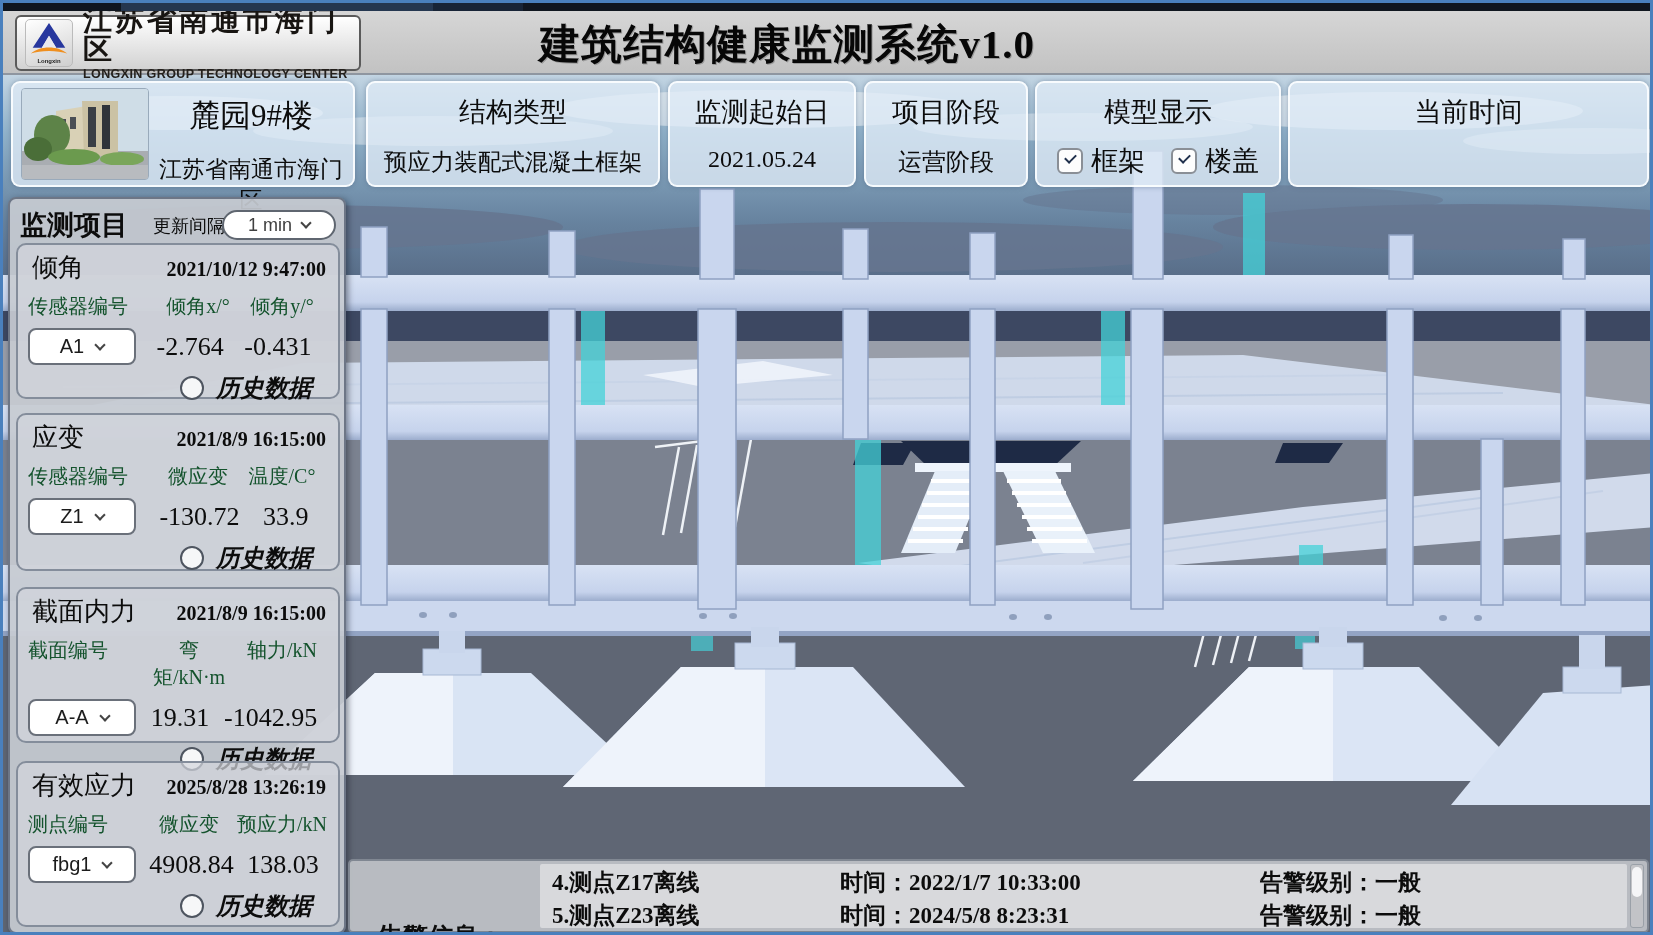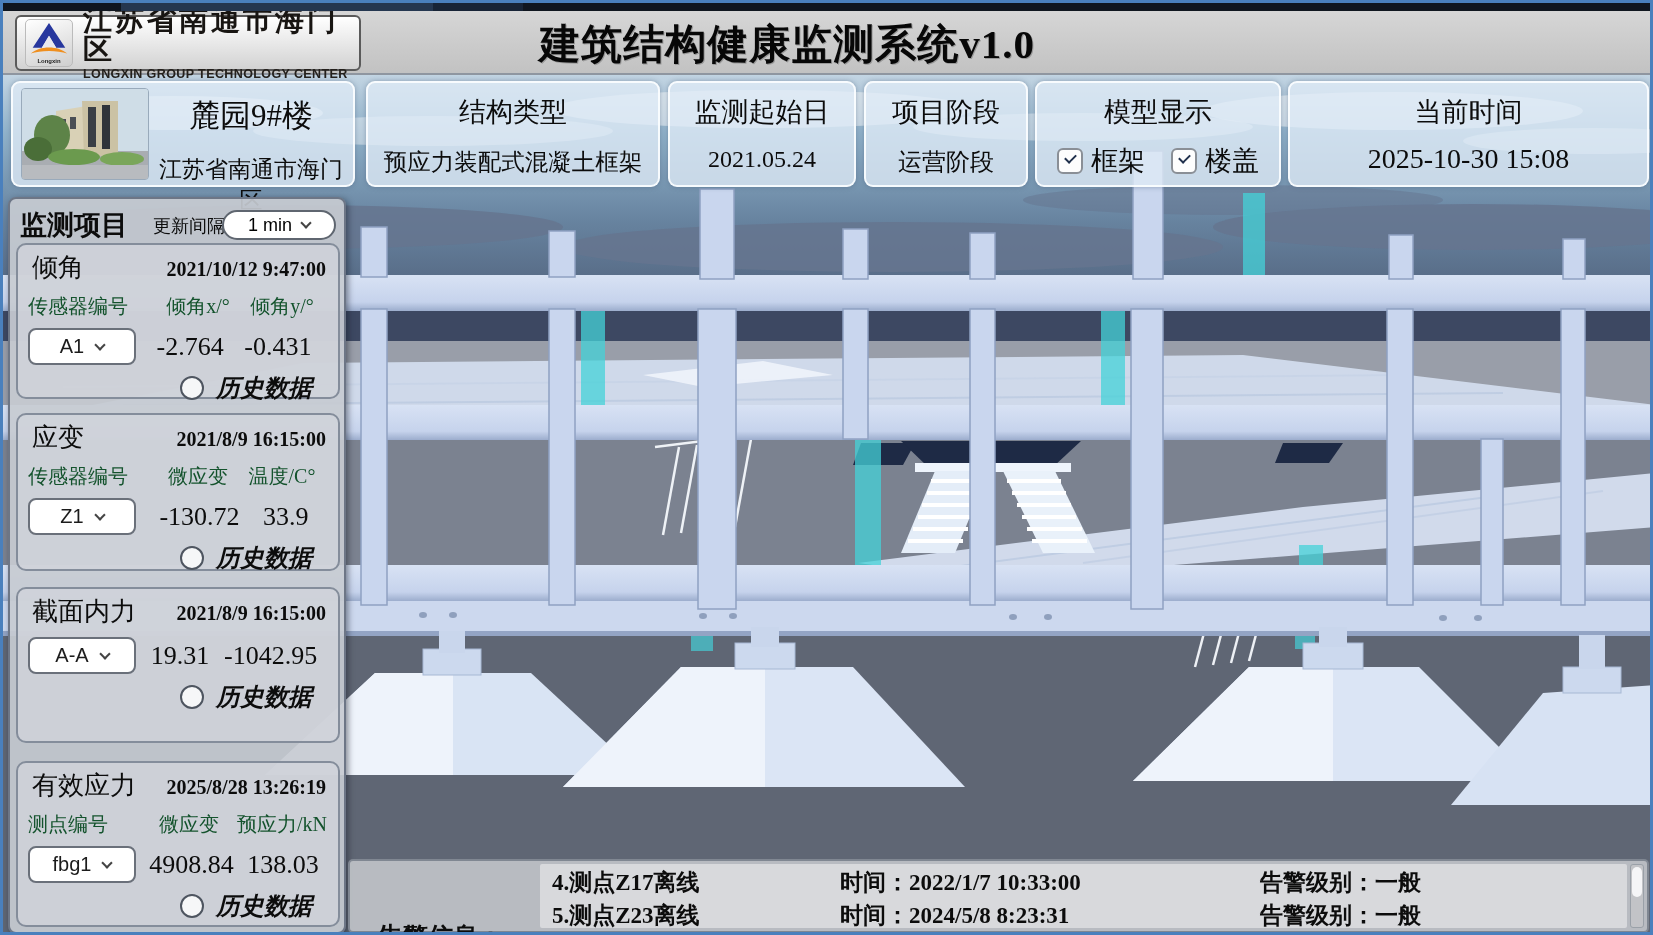--- a/index.html
+++ b/index.html
@@ -76,21 +76,21 @@
     border:2px solid #6d7686;border-radius:8px;
     box-shadow:2px 2px 6px rgba(20,25,35,.5);
   }
   .sb-head{position:absolute;left:0;top:4px;width:100%;height:40px;}
   .sb-title{position:absolute;left:10px;top:4px;font-weight:bold;font-size:27px;}
   .sb-int-lbl{position:absolute;left:143px;top:11px;font-size:18px;}
   .sb-int-sel{
     position:absolute;right:8px;top:7px;width:114px;height:30px;
     background:#fff;border:2px solid #5f6670;border-radius:15px;
     display:flex;align-items:center;justify-content:center;gap:10px;
-    font-family:"Liberation Sans",sans-serif;font-size:18px;color:#000000;cursor:pointer;
+    font-family:"Liberation Sans",sans-serif;font-size:18px;color:#404040;cursor:pointer;
   }
   .chev{width:8px;height:8px;border-right:2.4px solid #444;border-bottom:2.4px solid #444;transform:rotate(45deg);margin-top:-4px;}
   .mpanel{
     position:absolute;left:6px;width:324px;
     background:rgba(210,214,220,0.72);
     border:2px solid #848d9b;border-radius:10px;
     padding:3px 6px 0 6px;
   }
   .mp-row1{display:flex;justify-content:space-between;align-items:baseline;padding:2px 6px 0 8px;}
   .mp-title{font-size:26px;}
@@ -370,21 +370,20 @@
         <span class="cbox">
             <span class="ck"></span>
           </span>
         <span>楼盖</span>
       </span>
     </div>
   </div>
 
   <div class="card c-time">
     <div class="lbl">当前时间</div>
-    <div class="val">2025-10-30 15:08</div>
   </div>
 
   <aside class="sidebar">
     <div class="sb-head">
       <span class="sb-title">监测项目</span>
       <span class="sb-int-lbl">更新间隔</span>
       <span class="sb-int-sel">
         <span>1 min</span>
         <span class="chev"></span>
       </span>
@@ -440,20 +439,25 @@
         <span class="radio"></span>
         <span class="hist-lbl">历史数据</span>
       </div>
     </div>
 
     <div class="mpanel" style="top:388px;height:156px;">
       <div class="mp-row1">
         <span class="mp-title">截面内力</span>
         <span class="mp-ts">2021/8/9 16:15:00</span>
       </div>
+      <div class="mp-cols">
+        <span class="mp-col0" style="width:116px">截面编号</span>
+        <span class="mp-col1">弯矩/kN·m</span>
+        <span class="mp-col2">轴力/kN</span>
+      </div>
       <div class="mp-main">
         <span class="mp-select">
           <span>A-A</span>
           <span class="chev"></span>
         </span>
         <span class="mp-vals">
           <span>19.31</span>
           <span>-1042.95</span>
         </span>
       </div>

